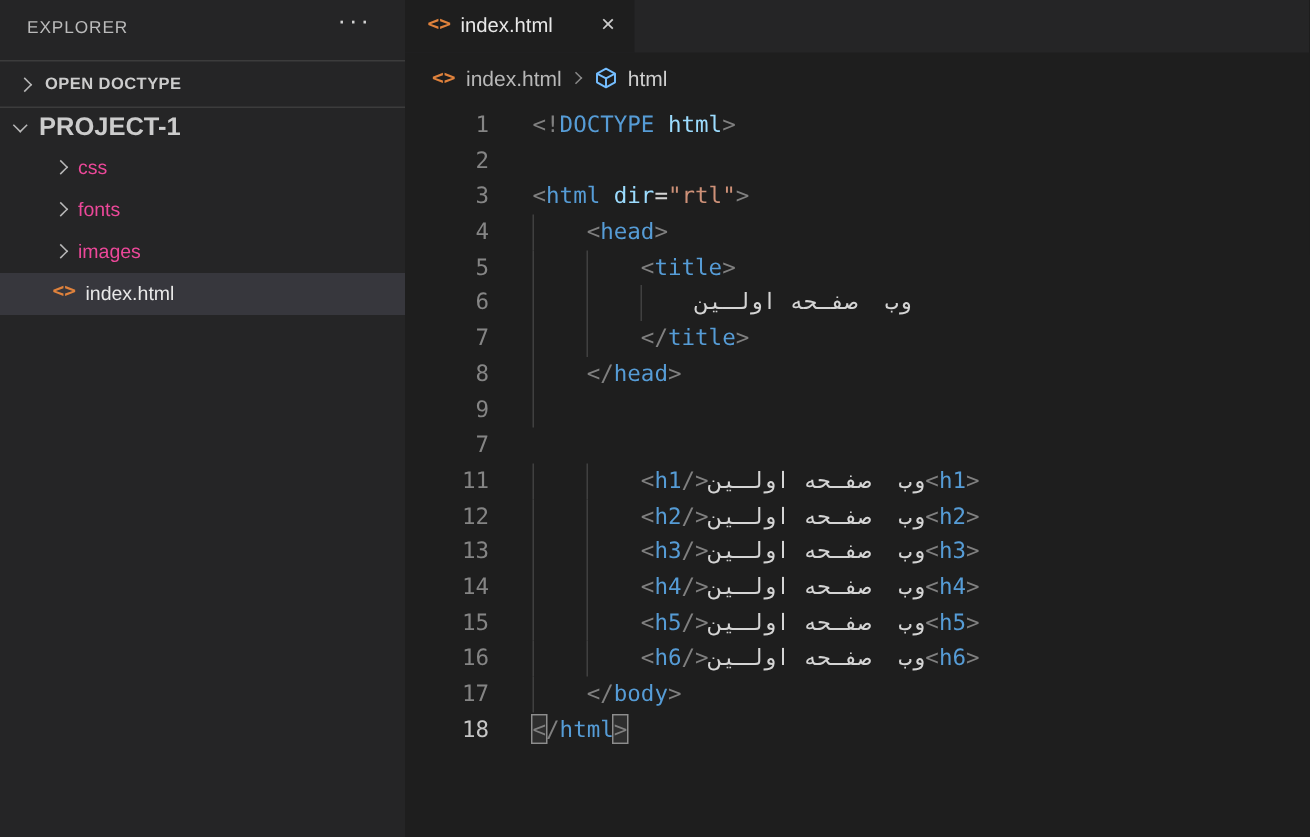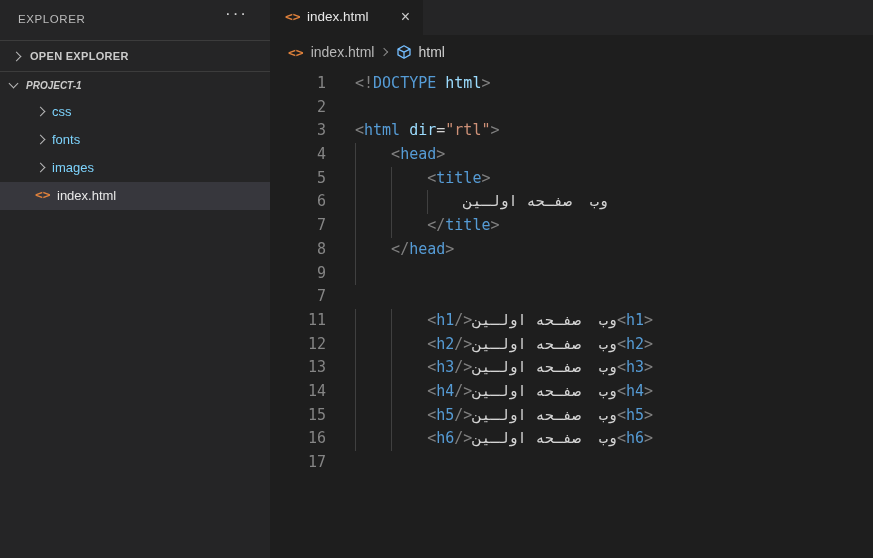--- a/index.html
+++ b/index.html
@@ -11,21 +11,21 @@
   .sidebar { position:absolute; left:0; top:0; width:270px; height:558px; background:#252526; }
   .sb-header { position:absolute; left:0; top:0; width:270px; height:40px;text-align:center; }
   .sb-header .title { position:absolute; left:18px; top:13px; font-size:11.5px; letter-spacing:.6px; color:#bbbbbb; }
   .sb-header .more { position:absolute; right:22px; top:4px; font-size:17px; letter-spacing:2px; color:#d4d4d4; cursor:pointer; }
   .divider { position:absolute; left:0; width:270px; height:1px; background:#3c3c3c; }
   .section-row { position:absolute; left:0; width:270px; display:flex; align-items:center; color:#cccccc; cursor:pointer; }
   .section-row .lbl { font-weight:bold; }
   .chev { display:inline-block; width:7px; height:7px; border-right:1.5px solid #b8b8b8; border-bottom:1.5px solid #b8b8b8; }
   .chev.right { transform:rotate(-45deg); }
   .chev.down  { transform:rotate(45deg); }
-  .tree-row { position:absolute; left:0; width:270px; height:28px; color:#7dd3fc; font-size:13px; cursor:pointer; }
+  .tree-row { position:absolute; left:0; width:270px; height:28px; color:#ec4899; font-size:13px; cursor:pointer; }
   .tree-row .chev { position:absolute; left:37px; top:10px; }
   .tree-row .lbl { position:absolute; left:52px; top:6px; }
   .tree-row.selected { background:#37373d; color:#e8e8e8; }
   .code-glyph { font-family:"DejaVu Sans Mono", monospace; font-weight:bold; color:#e0823c; font-size:13px; letter-spacing:0px; }
 
   
   .tabstrip { position:absolute; left:270px; top:0; width:603px; height:35px; background:#252526; }
   .tab { position:absolute; left:0; top:0; width:153px; height:35px; background:#1e1e1e; cursor:pointer; }
   .tab .ticon { position:absolute; left:15px; top:9px; }
   .tab .tlabel { position:absolute; left:37px; top:9px; font-size:13.5px; color:#e8e8e8; }
@@ -60,27 +60,27 @@
 
   <div class="sidebar">
     <div class="sb-header">
       <span class="title">EXPLORER</span>
       <span class="more">···</span>
     </div>
     <div class="divider" style="top:40px"></div>
 
     <div class="section-row" style="top:41px; height:30px;">
       <span class="chev right" style="margin-left:13px"></span>
-      <span class="lbl" style="margin-left:10px; font-size:11px; letter-spacing:.3px;">OPEN EXPLORER</span>
+      <span class="lbl" style="margin-left:10px; font-size:11px; letter-spacing:.3px;">OPEN DOCTYPE</span>
     </div>
     <div class="divider" style="top:71px"></div>
 
     <div class="section-row" style="top:72px; height:26px;">
       <span class="chev down" style="margin-left:10px; margin-top:-3px;"></span>
-      <span class="lbl" style="margin-left:9px; font-size:10px;font-style:italic;">PROJECT-1</span>
+      <span class="lbl" style="margin-left:9px; font-size:17px;">PROJECT-1</span>
     </div>
 
     <div class="tree-row" style="top:98px">
       <span class="chev right"></span>
       <span class="lbl">css</span>
     </div>
     <div class="tree-row" style="top:154px">
       <span class="chev right"></span>
       <span class="lbl">images</span>
     </div>
@@ -126,17 +126,18 @@
         <div class="line"><div class="ln">7</div><div class="lc" style="padding-left: 8ch;"><span class="guide" style="left: 0ch;"></span><span class="guide" style="left: 4ch;"></span><span class="tk-p">&lt;/</span><span class="tk-t">title</span><span class="tk-p">&gt;</span></div></div>
         <div class="line"><div class="ln">8</div><div class="lc" style="padding-left: 4ch;"><span class="guide" style="left: 0ch;"></span><span class="tk-p">&lt;/</span><span class="tk-t">head</span><span class="tk-p">&gt;</span></div></div>
         <div class="line"><div class="ln">9</div><div class="lc" style="padding-left: 0ch;"><span class="guide" style="left: 0ch;"></span></div></div>
         <div class="line"><div class="ln">7</div></div>
         <div class="line"><div class="ln">11</div><div class="lc" style="padding-left: 8ch;"><span class="guide" style="left: 0ch;"></span><span class="guide" style="left: 4ch;"></span><span class="tk-p">&lt;</span><span class="tk-t">h1</span><span class="tk-p">/</span><span class="tk-p">&gt;</span><span class="tk-x">وب  صفـحه اولـین</span><span class="tk-p">&lt;</span><span class="tk-t">h1</span><span class="tk-p">&gt;</span></div></div>
         <div class="line"><div class="ln">12</div><div class="lc" style="padding-left: 8ch;"><span class="guide" style="left: 0ch;"></span><span class="guide" style="left: 4ch;"></span><span class="tk-p">&lt;</span><span class="tk-t">h2</span><span class="tk-p">/</span><span class="tk-p">&gt;</span><span class="tk-x">وب  صفـحه اولـین</span><span class="tk-p">&lt;</span><span class="tk-t">h2</span><span class="tk-p">&gt;</span></div></div>
         <div class="line"><div class="ln">13</div><div class="lc" style="padding-left: 8ch;"><span class="guide" style="left: 0ch;"></span><span class="guide" style="left: 4ch;"></span><span class="tk-p">&lt;</span><span class="tk-t">h3</span><span class="tk-p">/</span><span class="tk-p">&gt;</span><span class="tk-x">وب  صفـحه اولـین</span><span class="tk-p">&lt;</span><span class="tk-t">h3</span><span class="tk-p">&gt;</span></div></div>
         <div class="line"><div class="ln">14</div><div class="lc" style="padding-left: 8ch;"><span class="guide" style="left: 0ch;"></span><span class="guide" style="left: 4ch;"></span><span class="tk-p">&lt;</span><span class="tk-t">h4</span><span class="tk-p">/</span><span class="tk-p">&gt;</span><span class="tk-x">وب  صفـحه اولـین</span><span class="tk-p">&lt;</span><span class="tk-t">h4</span><span class="tk-p">&gt;</span></div></div>
         <div class="line"><div class="ln">15</div><div class="lc" style="padding-left: 8ch;"><span class="guide" style="left: 0ch;"></span><span class="guide" style="left: 4ch;"></span><span class="tk-p">&lt;</span><span class="tk-t">h5</span><span class="tk-p">/</span><span class="tk-p">&gt;</span><span class="tk-x">وب  صفـحه اولـین</span><span class="tk-p">&lt;</span><span class="tk-t">h5</span><span class="tk-p">&gt;</span></div></div>
         <div class="line"><div class="ln">16</div><div class="lc" style="padding-left: 8ch;"><span class="guide" style="left: 0ch;"></span><span class="guide" style="left: 4ch;"></span><span class="tk-p">&lt;</span><span class="tk-t">h6</span><span class="tk-p">/</span><span class="tk-p">&gt;</span><span class="tk-x">وب  صفـحه اولـین</span><span class="tk-p">&lt;</span><span class="tk-t">h6</span><span class="tk-p">&gt;</span></div></div>
-        <div class="line"><div class="ln">17</div></div>
+        <div class="line"><div class="ln">17</div><div class="lc" style="padding-left: 4ch;"><span class="guide" style="left: 0ch;"></span><span class="tk-p">&lt;/</span><span class="tk-t">body</span><span class="tk-p">&gt;</span></div></div>
+        <div class="line"><div class="ln active">18</div><div class="lc" style="padding-left: 0ch;"><span class="tk-pb">&lt;</span><span class="tk-p">/</span><span class="tk-t">html</span><span class="tk-pb">&gt;</span></div></div>
       </div>
   </div>
 
 </div>
 
 </body></html>

